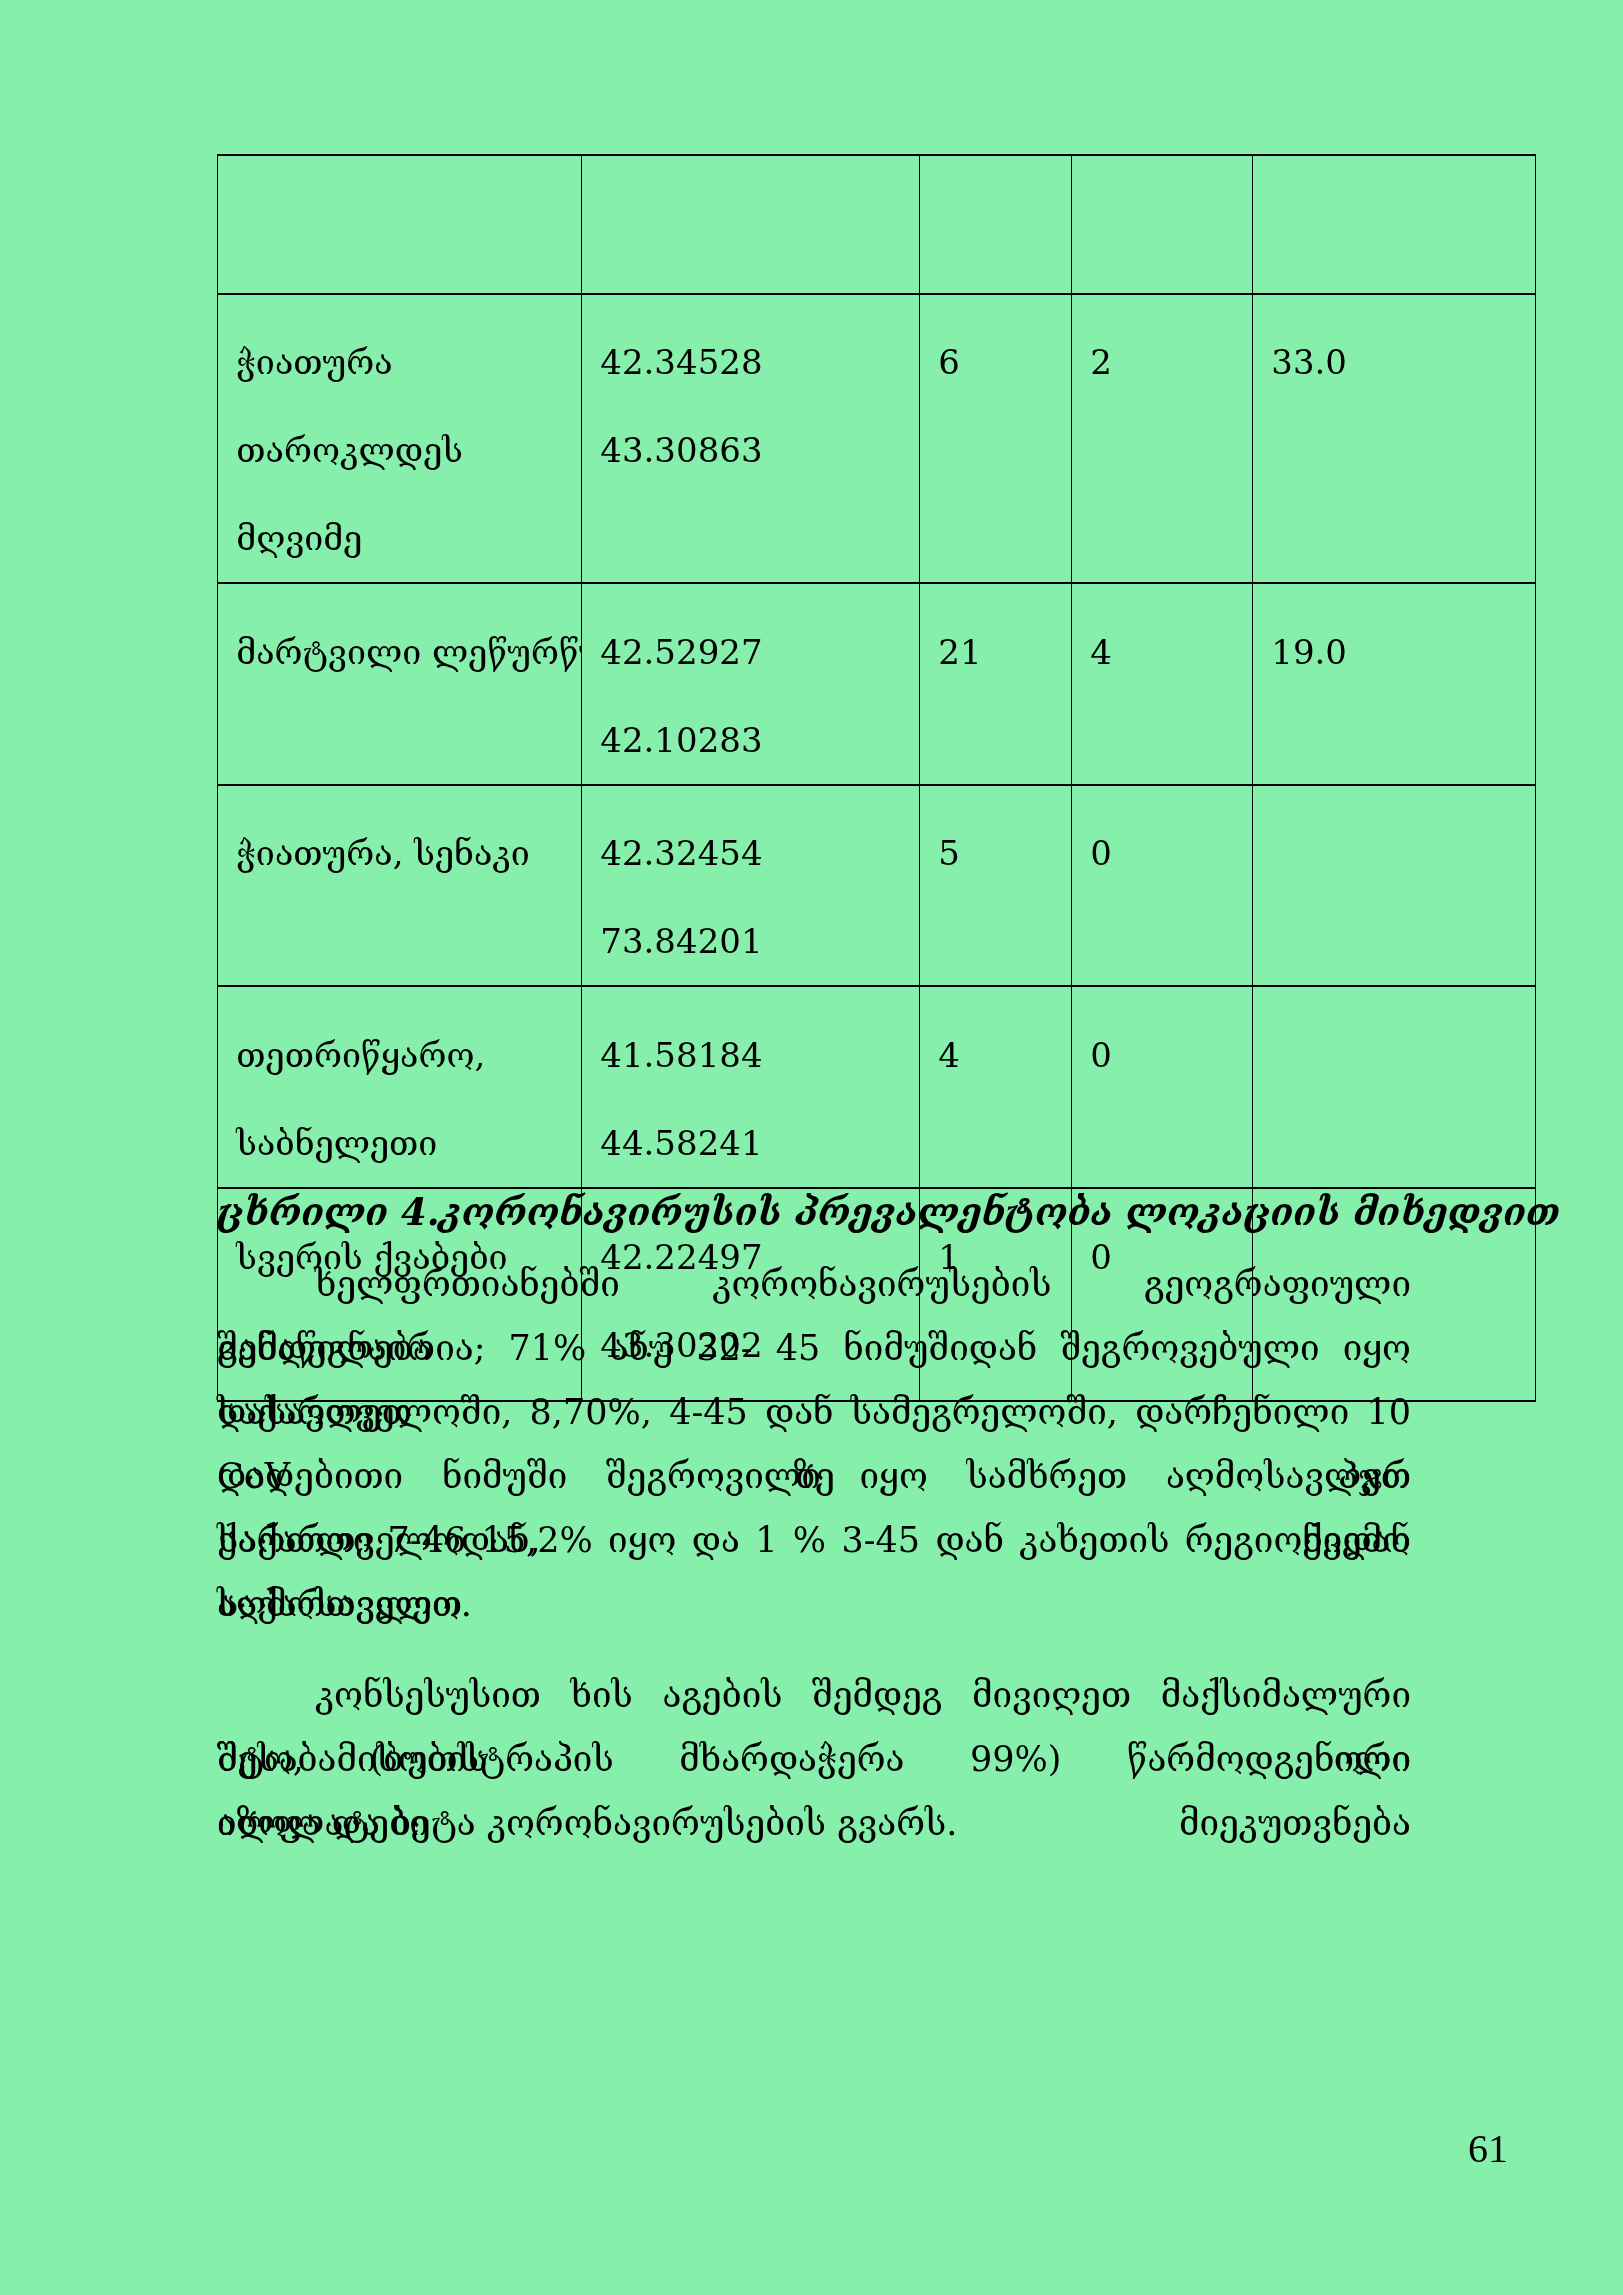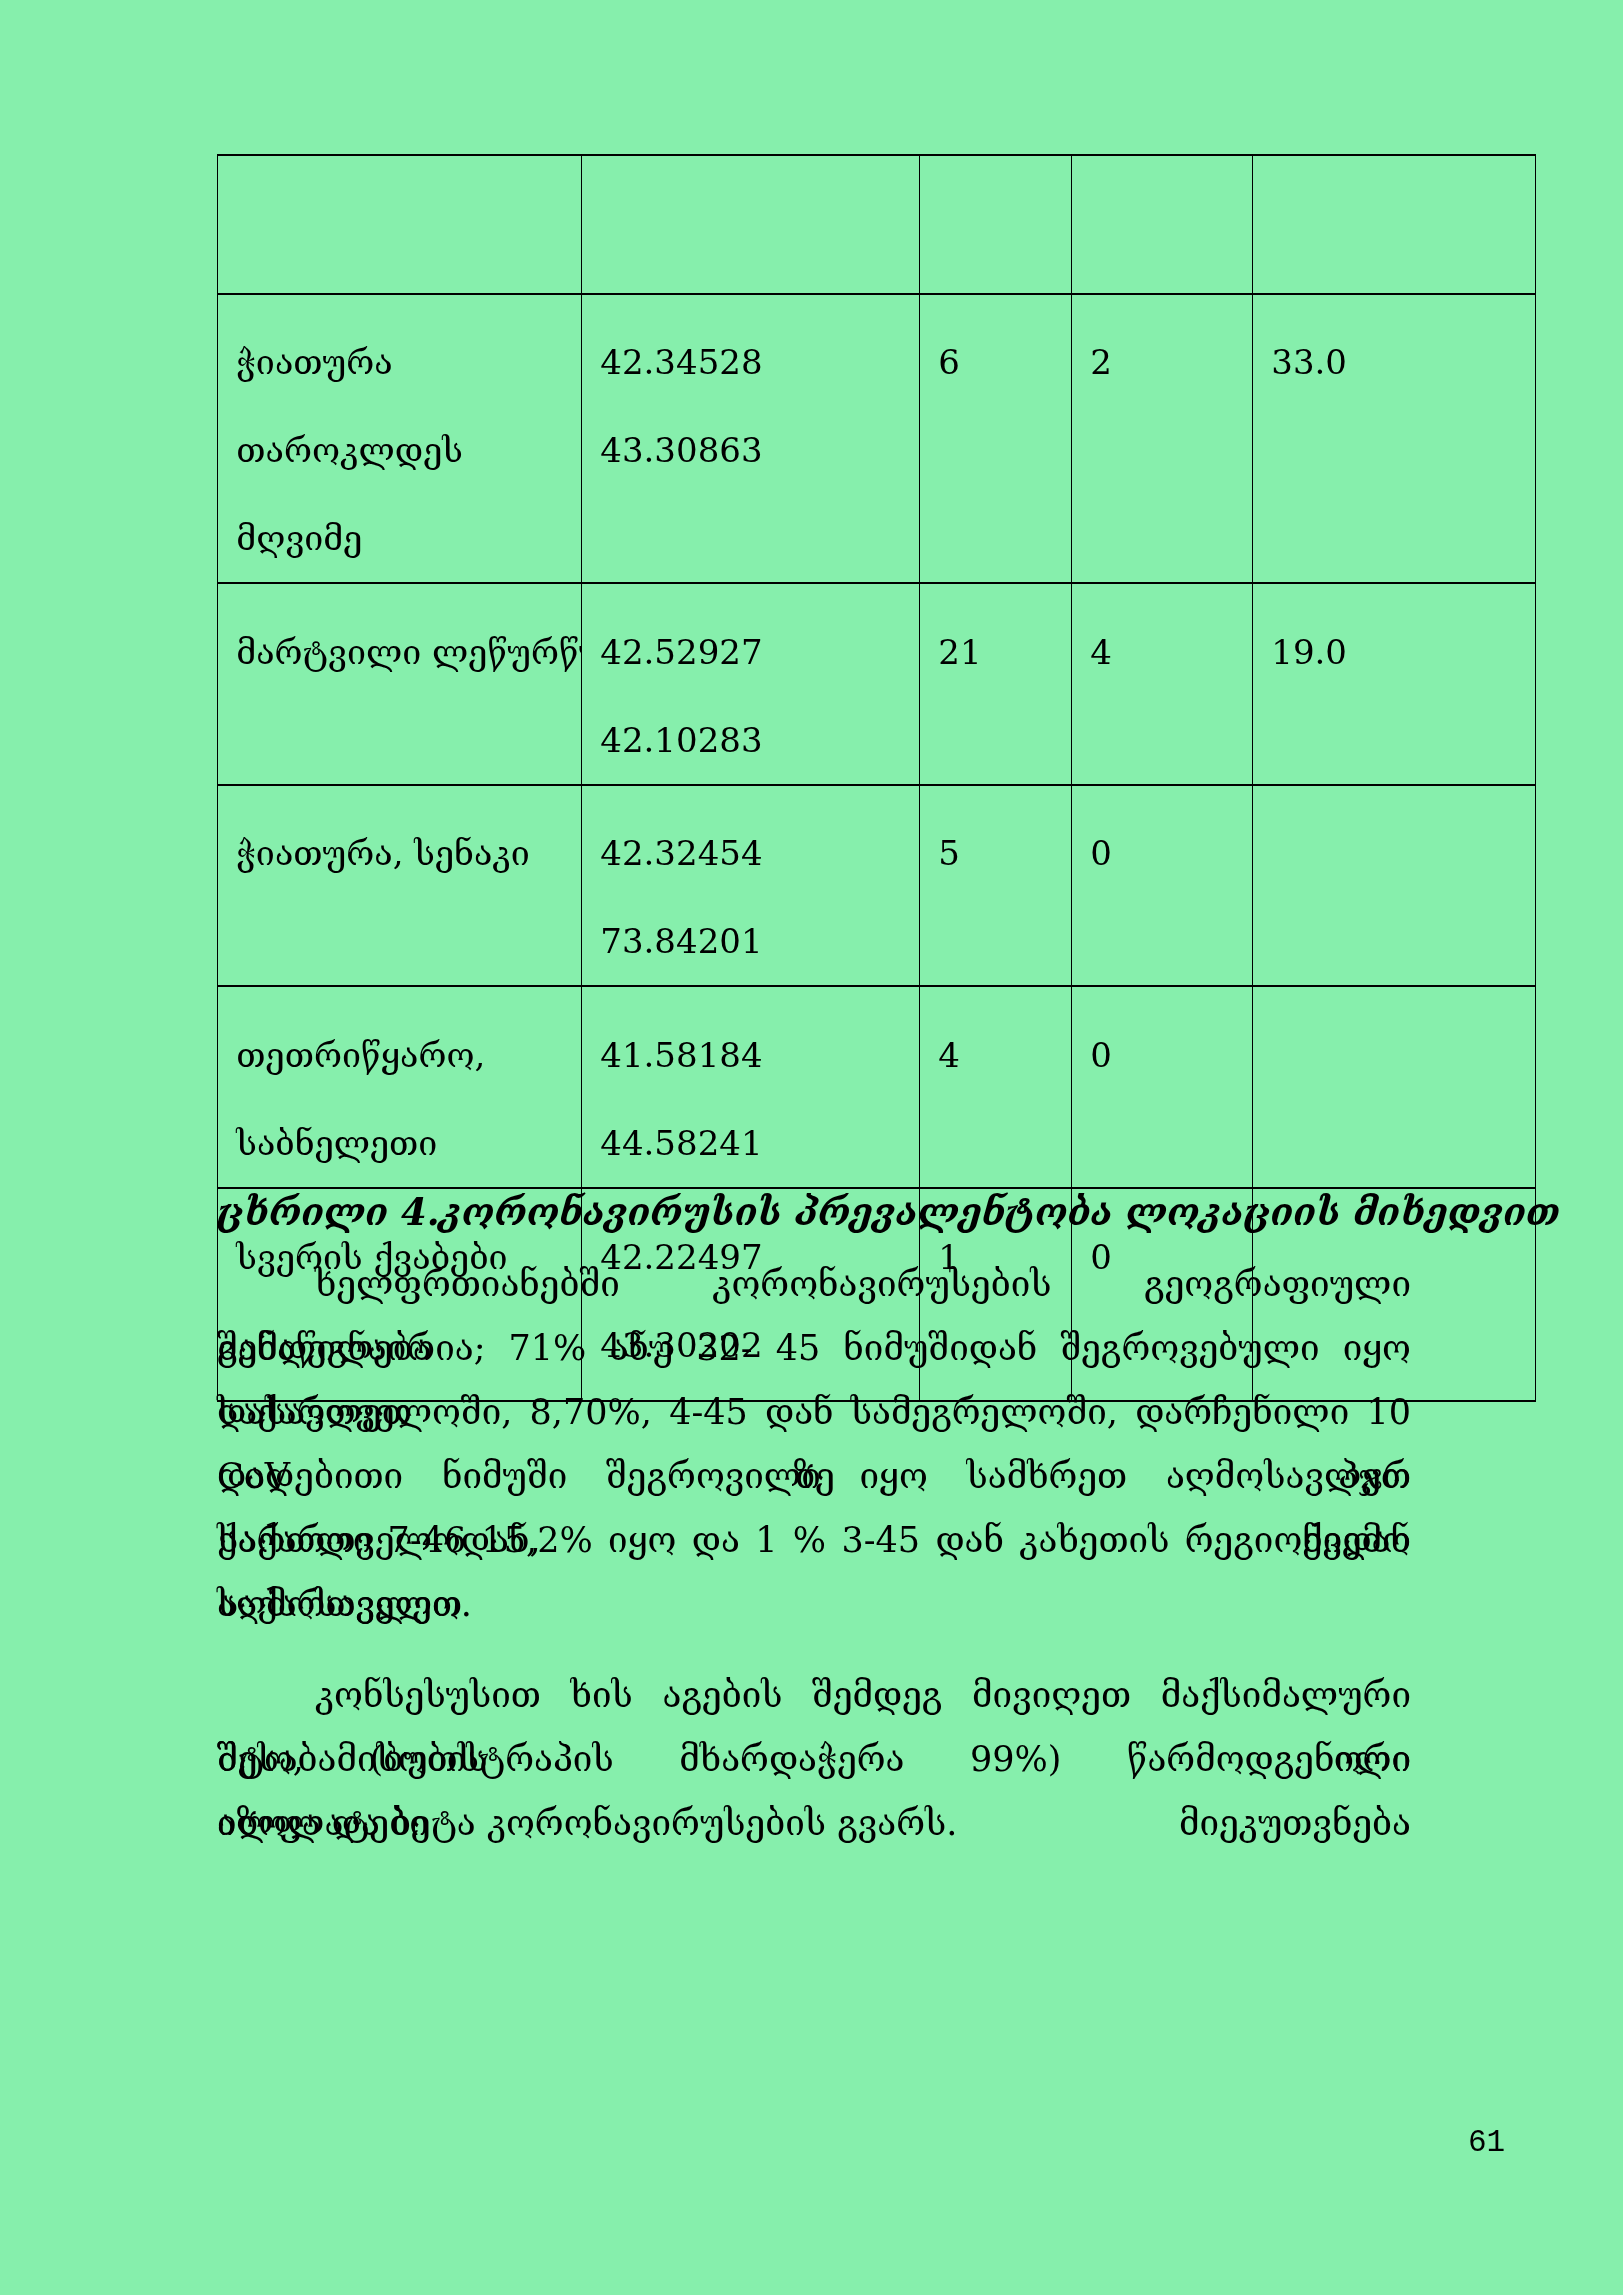--- a/index.html
+++ b/index.html
@@ -44,22 +44,22 @@
   .para{position:absolute;left:217px;width:1194px;font-size:35px;}
   .para .line{line-height:64px;height:64px;}
   .para .line.j{text-align:justify;text-align-last:justify;}
   .para .line.indent{text-indent:98px;}
   #para-1{top:1252px;}
   #para-2{top:1663px;}
   #para-3{top:1887px;}
   
   .pageno{
     position:absolute;left:1468px;top:2125px;
-    font-family:Liberation Mono, monospace;
-    font-size:31px;
+    font-family:Liberation Serif, serif;
+    font-size:40px;
   }
 </style>
 </head>
 <body>
 
 <div class="page">
 
   <table class="datatable">
     <colgroup>
       <col style="width:364px">

